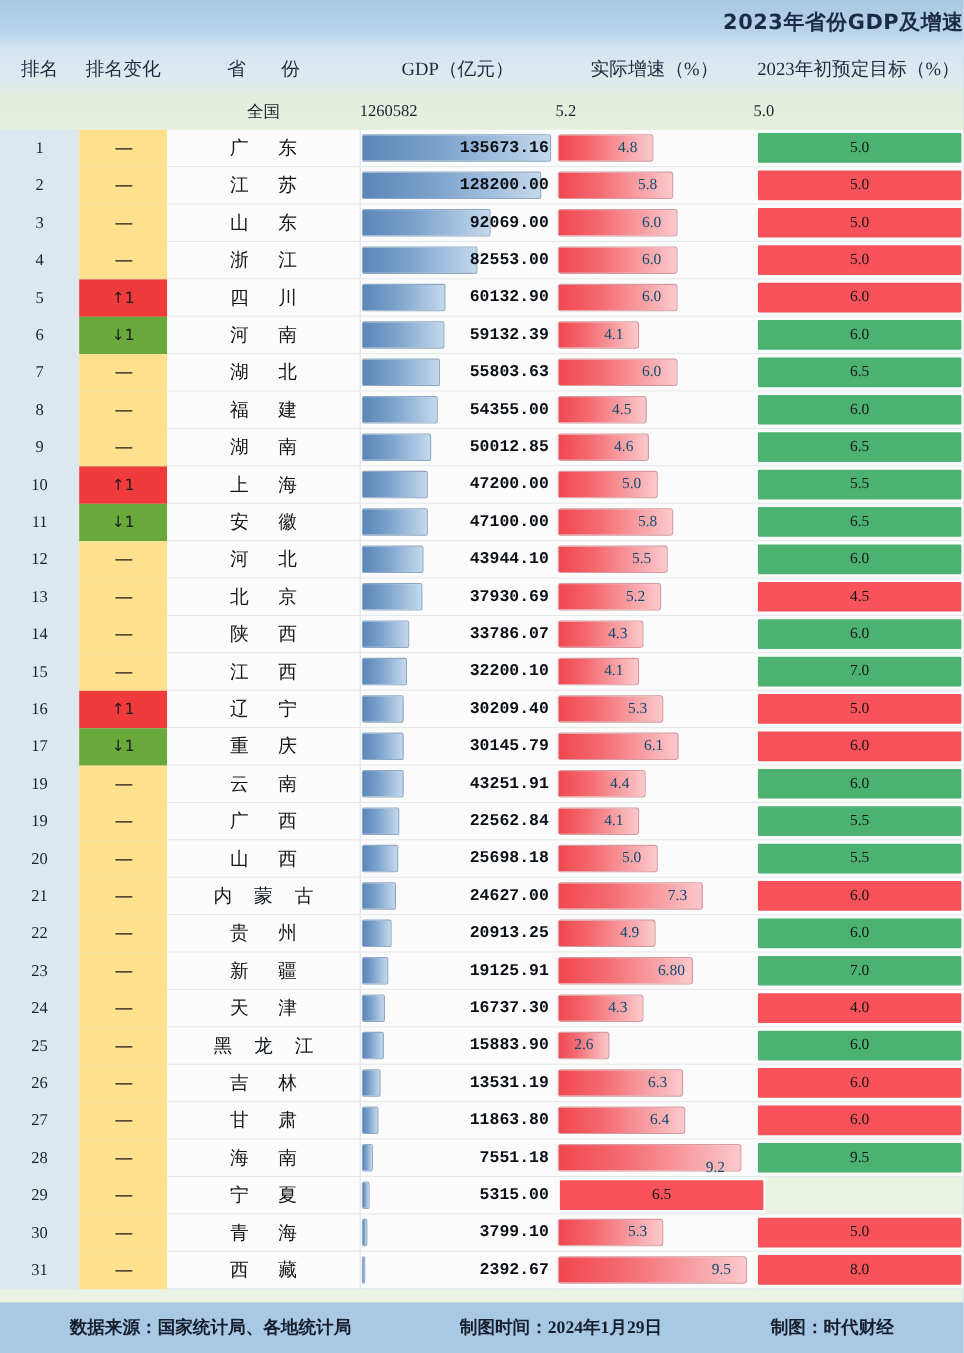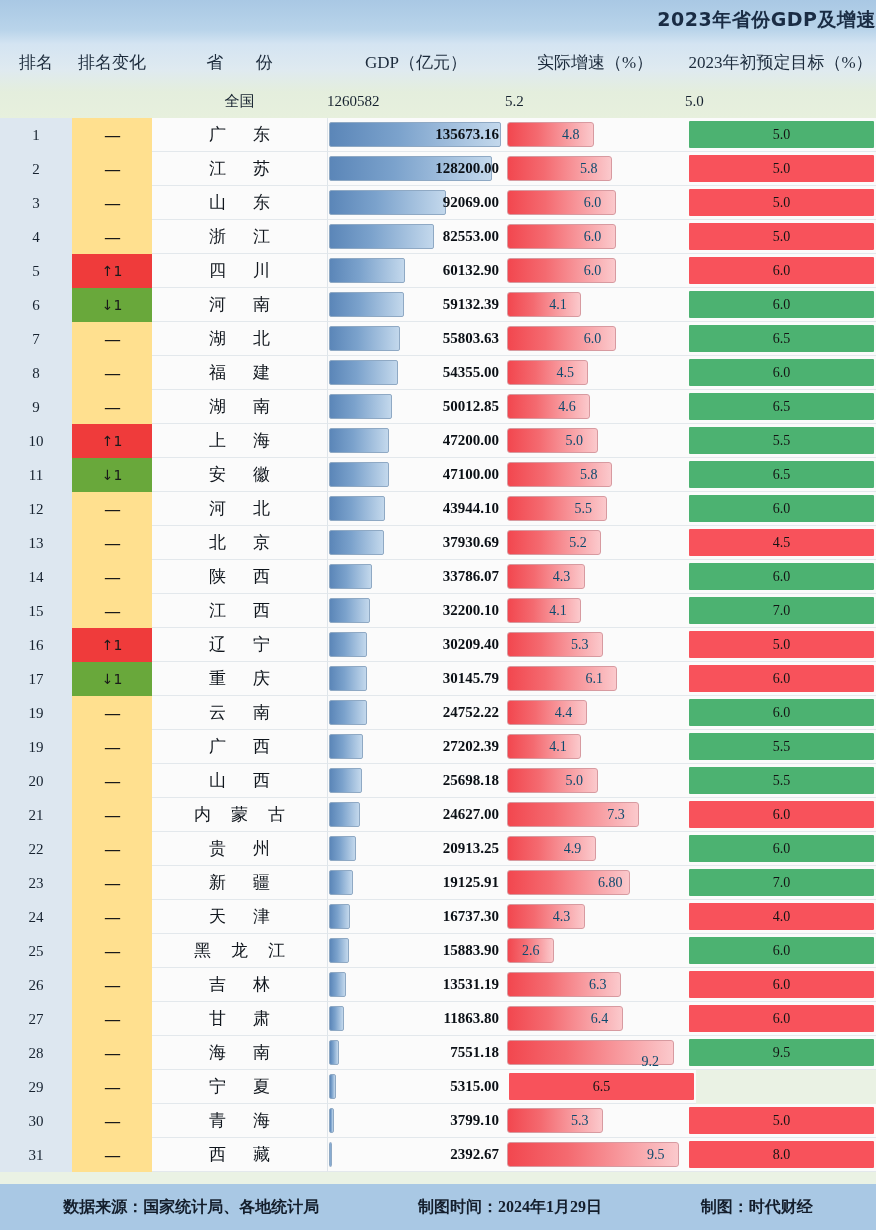--- a/index.html
+++ b/index.html
@@ -142,21 +142,21 @@
   }
   .gdp-label {
     position: relative;
     z-index: 2;
     width: 100%;
     text-align: right;
     padding-right: 6px;
     font-size: 15px;
     font-weight: bold;
     color: #0b1016;
-    font-family: Liberation Serif, serif;
+    font-family: Liberation Mono, monospace;
   }
 
   
   .cell-growth {
     width: 180px; flex: 0 0 180px;
     background: #fbfbfb;
     border-bottom: 1px solid #e3e8ec;
     position: relative;
     display: flex; align-items: center;
   }
@@ -605,42 +605,42 @@
         <div class="cell-rank">19</div>
         <div class="cell-change chg-same chg-dash">—</div>
         <div class="cell-prov">
           <div class="prov-inner">
             <span>云</span>
             <span>南</span>
           </div>
         </div>
         <div class="cell-gdp">
           <div class="gdp-bar" style="width: 38.0592px;"></div>
-          <div class="gdp-label">24752.22</div>
+          <div class="gdp-label">43251.91</div>
         </div>
         <div class="cell-growth">
           <div class="growth-bar" style="width: 79.6632px;"></div>
           <div class="growth-label" style="left: 49.6632px;">4.4</div>
         </div>
         <div class="cell-target">
           <div class="target-bar tg-green">6.0</div>
         </div>
       </div>
       <div class="row">
         <div class="cell-rank">19</div>
         <div class="cell-change chg-same chg-dash">—</div>
         <div class="cell-prov">
           <div class="prov-inner">
             <span>广</span>
             <span>西</span>
           </div>
         </div>
         <div class="cell-gdp">
           <div class="gdp-bar" style="width: 34.4859px;"></div>
-          <div class="gdp-label">27202.39</div>
+          <div class="gdp-label">22562.84</div>
         </div>
         <div class="cell-growth">
           <div class="growth-bar" style="width: 74.2316px;"></div>
           <div class="growth-label" style="left: 44.2316px;">4.1</div>
         </div>
         <div class="cell-target">
           <div class="target-bar tg-green">5.5</div>
         </div>
       </div>
       <div class="row">

